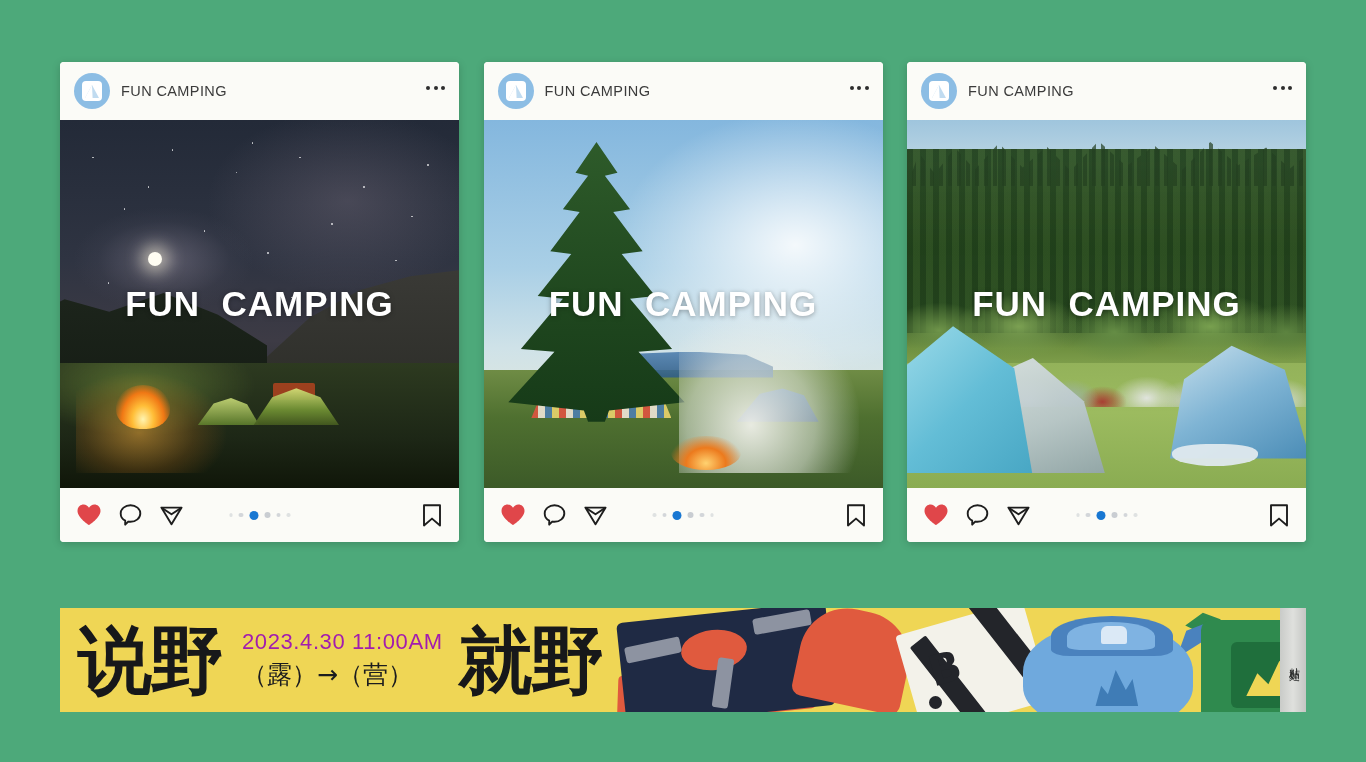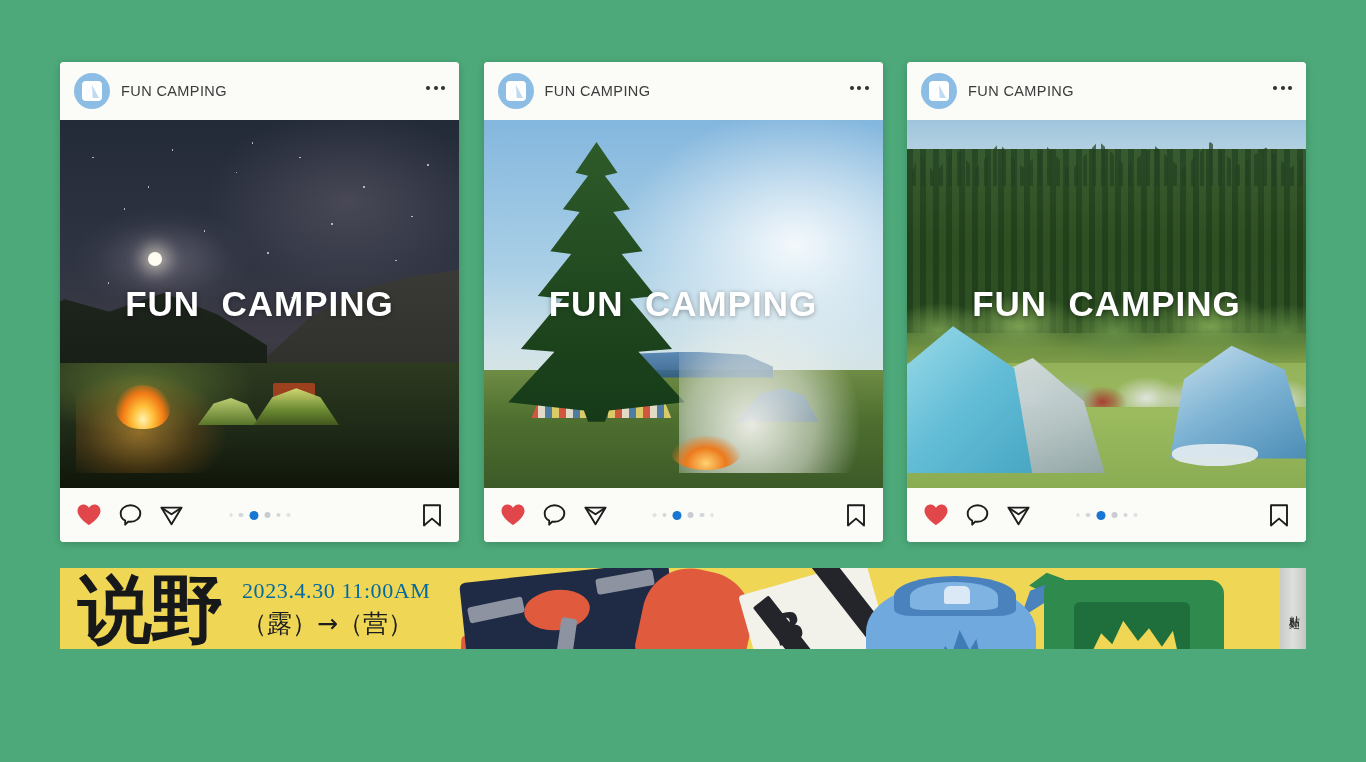--- a/index.html
+++ b/index.html
@@ -319,23 +319,23 @@
     position: absolute; right: 12%; bottom: 6%;
     width: 86px; height: 22px;
     background: #dfe9ee; border-radius: 40% 40% 50% 50%;
     opacity: .95;
   }
 
   
   .banner {
     position: absolute;
     left: 60px;
-    top: 568px;
+    top: 608px;
     width: 1246px;
-    height: 81px;
+    height: 104px;
     background: #efd655;
     display: flex;
     align-items: stretch;
     overflow: hidden;
   }
 
   .banner-left {
     display: flex;
     align-items: center;
     padding-left: 18px;
@@ -356,24 +356,24 @@
   .banner-info {
     margin: 0 16px 0 20px;
     display: flex;
     flex-direction: column;
     justify-content: center;
     gap: 3px;
     z-index: 4;
   }
   .info-date {
     font-size: 22px;
-    color: #0369a1;
+    color: #a21caf;
     letter-spacing: .6px;
     white-space: nowrap;
-    font-family: Liberation Serif, serif;
+    font-family: Liberation Sans, sans-serif;
     text-align: right;
   }
   .info-cn {
     font-size: 25px;
     color: #1b1c1e;
     white-space: nowrap;
     font-family: "DejaVu Sans", sans-serif;
   }
   .info-en {
     font-size: 19px;
@@ -758,20 +758,21 @@
 
   <div class="banner-left">
     <div class="cn-big">说野</div>
   </div>
 
   <div class="banner-info">
     <div class="info-date">2023.4.30 11:00AM</div>
     <div class="info-cn">（露）→（营）</div>
   </div>
 
+  <div class="cn-big2">就野</div>
 
   <div class="banner-art">
     <div class="art art-stove-side"></div>
     <div class="art art-stove-body"></div>
     <div class="art art-stove-burner"></div>
     <div class="art art-stove-grate1"></div>
     <div class="art art-stove-grate2"></div>
     <div class="art art-stove-grate3"></div>
     <div class="art art-handle"></div>
     <div class="art art-card-white"></div>

